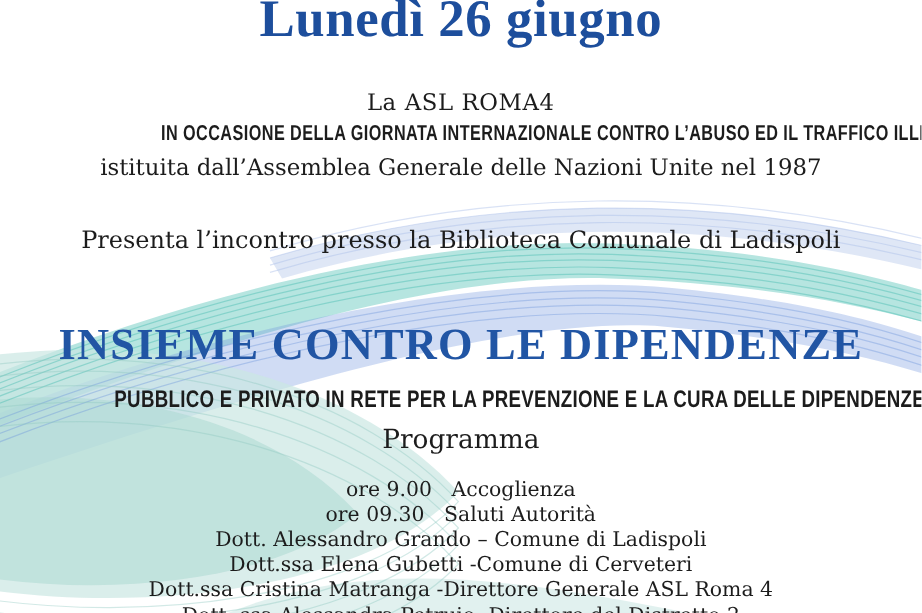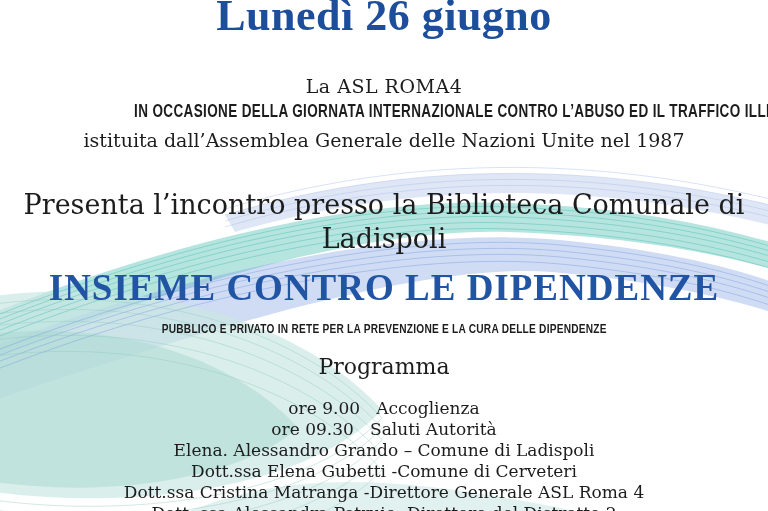--- a/index.html
+++ b/index.html
@@ -22,27 +22,27 @@
   .txt{position:absolute;left:0;width:768px;text-align:center;line-height:1.25;}
 
   .date-title{
     top:-10px;font-family:"Liberation Serif", serif;font-weight:bold;
     font-size:44px;line-height:1.18;color:var(--title-blue);letter-spacing:.5px;
   }
   .organizer{top:51px;font-size:19px;letter-spacing:.5px;margin-top:24px;}
   .caps-line{top:100px;font-size:18px;font-family:"Liberation Sans", sans-serif;font-weight:bold;}
   .caps-line .condensed{display:inline-block;transform:scaleX(.75);transform-origin:center;white-space:nowrap;letter-spacing:.5px;}
   .occasion-sub{top:129px;font-size:19px;}
-  .venue1{top:188px;font-size:27px;text-align:center;}
+  .venue1{top:188px;font-size:20px;text-align:center;}
   .venue2{top:214px;font-size:20px;}
   .event-title{
     top:268px;font-family:"Liberation Serif", serif;font-size:37px;line-height:1.1;
     color:var(--event-blue);letter-spacing:1px;font-weight:600;
   }
-  .event-subtitle{top:321px;font-size:13px;font-family:"Liberation Sans", sans-serif;font-weight:bold;}
+  .event-subtitle{top:321px;font-size:20px;font-family:"Liberation Sans", sans-serif;font-weight:bold;}
   .event-subtitle .condensed{display:inline-block;transform:scaleX(.78);transform-origin:center;white-space:nowrap;letter-spacing:.3px;}
   .program-heading{top:353px;font-size:22px;}
   .program{top:398px;font-size:17px;}
   .program-line{white-space:pre;line-height:21px;}
 
   
   .f-teal{fill:var(--wave-teal);opacity:.40;}
   .f-blue{fill:var(--wave-blue);opacity:.33;}
   .f-wisp{fill:var(--wave-periwinkle);opacity:.38;}
   .f-mint1{fill:var(--wave-mint);opacity:.7;}
@@ -118,19 +118,19 @@
 
   <div class="txt event-subtitle">
     <span class="condensed">PUBBLICO E PRIVATO IN RETE PER LA PREVENZIONE E LA CURA DELLE DIPENDENZE</span>
   </div>
 
   <div class="txt program-heading">Programma</div>
 
   <div class="txt program">
     <div class="program-line">ore 9.00   Accoglienza</div>
     <div class="program-line">ore 09.30   Saluti Autorità</div>
-    <div class="program-line">Elena. Alessandro Grando – Comune di Ladispoli</div>
+    <div class="program-line">Dott. Alessandro Grando – Comune di Ladispoli</div>
     <div class="program-line">Dott.ssa Elena Gubetti -Comune di Cerveteri</div>
     <div class="program-line">Dott.ssa Cristina Matranga -Direttore Generale ASL Roma 4</div>
     <div class="program-line">Dott. ssa Alessandra Petruio -Direttore del Distretto 2</div>
   </div>
 
 </div>
 
 </body></html>

